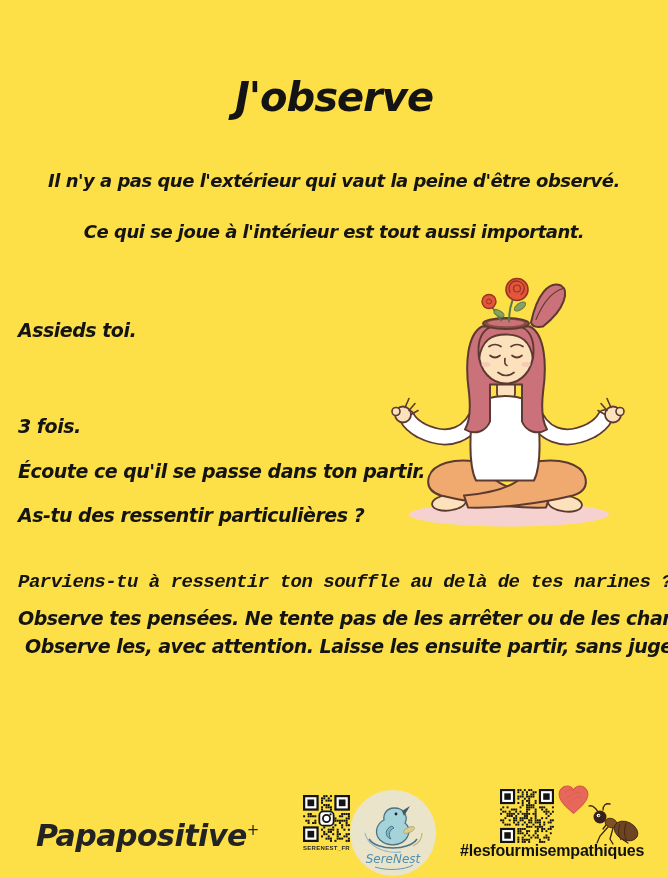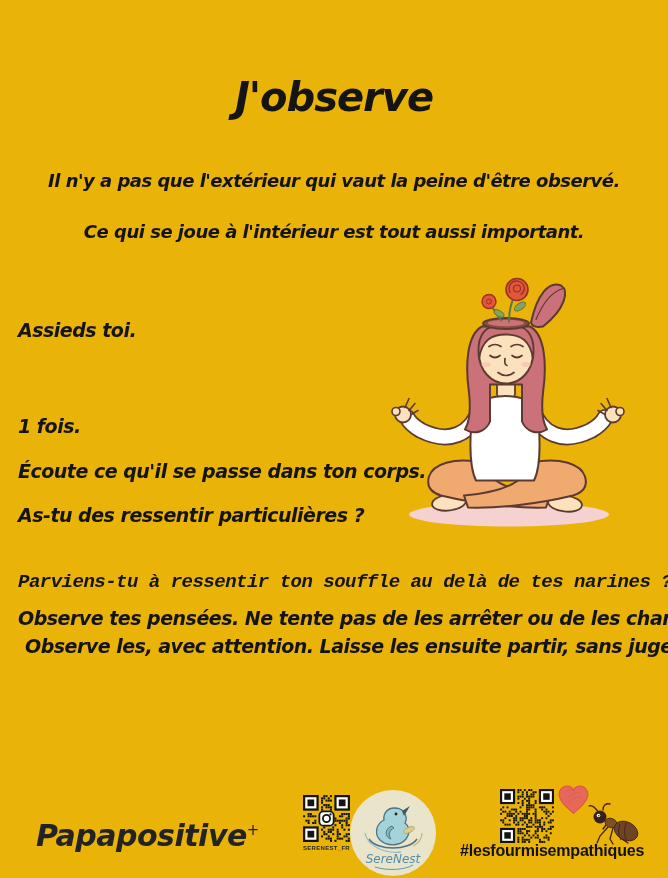--- a/index.html
+++ b/index.html
@@ -1,18 +1,18 @@
 <!DOCTYPE html>
 <html><head>
 <meta charset="utf-8">
 <style>
   * { margin:0; padding:0; box-sizing:border-box; }
   html,body { background:#ffffff; }
   .page {
-    position:relative; width:668px; height:878px; background:#eab308;
+    position:relative; width:668px; height:878px; background:#fde047;
     overflow:hidden; font-family:"DejaVu Sans","Liberation Sans",sans-serif;
     color:#141414;
   }
   .abs { position:absolute; white-space:nowrap; }
   .script { font-style:italic; font-weight:700; letter-spacing:-0.5px; }
   .title { top:74px; left:0; width:100%; text-align:center; font-size:40px; letter-spacing:-1px; }
   .intro { left:0; width:100%; text-align:center; font-size:18px; }
   .intro1 { top:170px; }
   .intro2 { top:221px; }
   .bodyline { left:18px; font-size:19px; }
@@ -39,22 +39,22 @@
 <body>
 
 <div class="page">
 
   <div class="abs title script">J'observe</div>
 
   <div class="abs intro intro1 script">Il n'y a pas que l'extérieur qui vaut la peine d'être observé.</div>
   <div class="abs bodyline bl1 script">Assieds toi.</div>
 
   <div class="abs intro intro2 script">Ce qui se joue à l'intérieur est tout aussi important.</div>
-  <div class="abs bodyline bl3 script">1 fois.</div>
-  <div class="abs bodyline bl4 script">Écoute ce qu'il se passe dans ton corps.</div>
+  <div class="abs bodyline bl3 script">3 fois.</div>
+  <div class="abs bodyline bl4 script">Écoute ce qu'il se passe dans ton partir.</div>
   <div class="abs bodyline bl5 script">As-tu des ressentir particulières ?</div>
   <div class="abs bodyline bl6 script">Parviens-tu à ressentir ton souffle au delà de tes narines ?</div>
   <div class="abs bodyline cl1 script">Observe tes pensées. Ne tente pas de les arrêter ou de les changer.</div>
   <div class="abs bodyline cl2 script">Observe les, avec attention. Laisse les ensuite partir, sans jugement..</div>
 
   <svg class="abs illustration" viewBox="0 0 272 255" xmlns="http://www.w3.org/2000/svg">
     <g stroke-linecap="round" stroke-linejoin="round">
       <ellipse cx="126" cy="238" rx="100" ry="12" fill="#f5d2cf"></ellipse>
 
       <g fill="#fbe2bd" stroke="#5d3a31" stroke-width="1.8">

